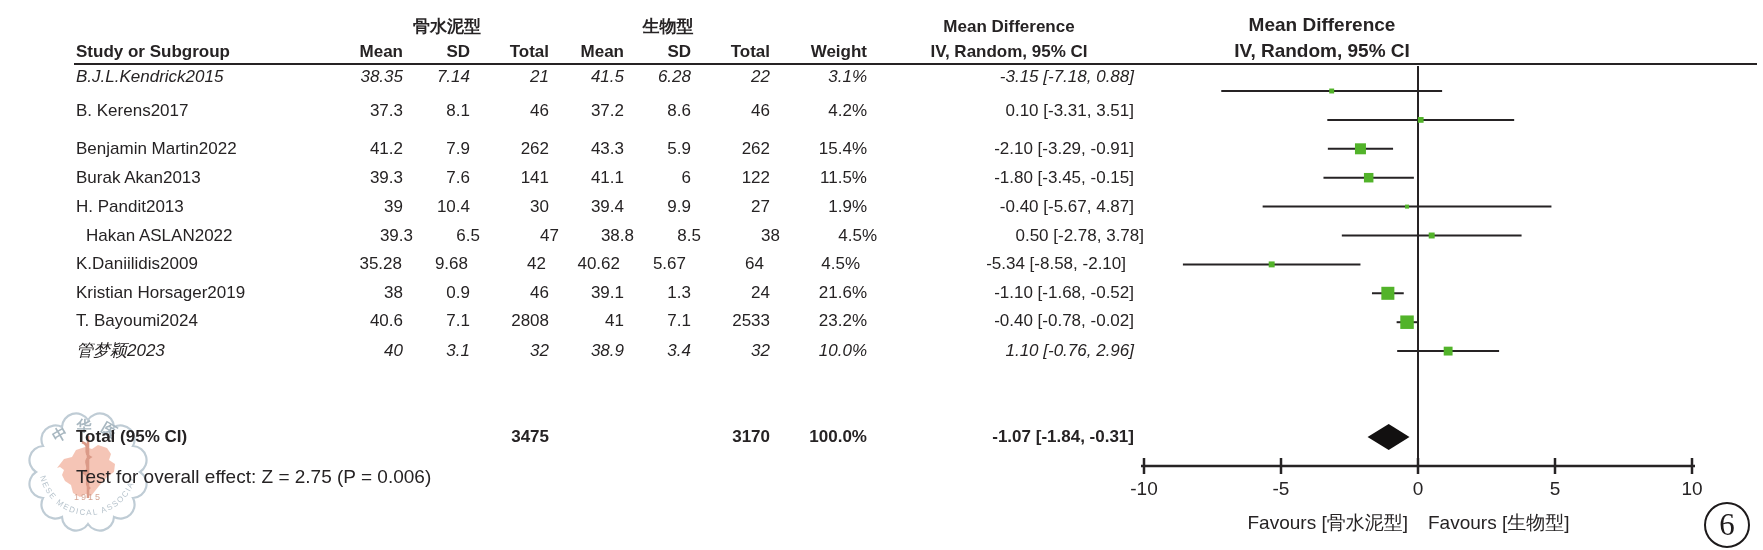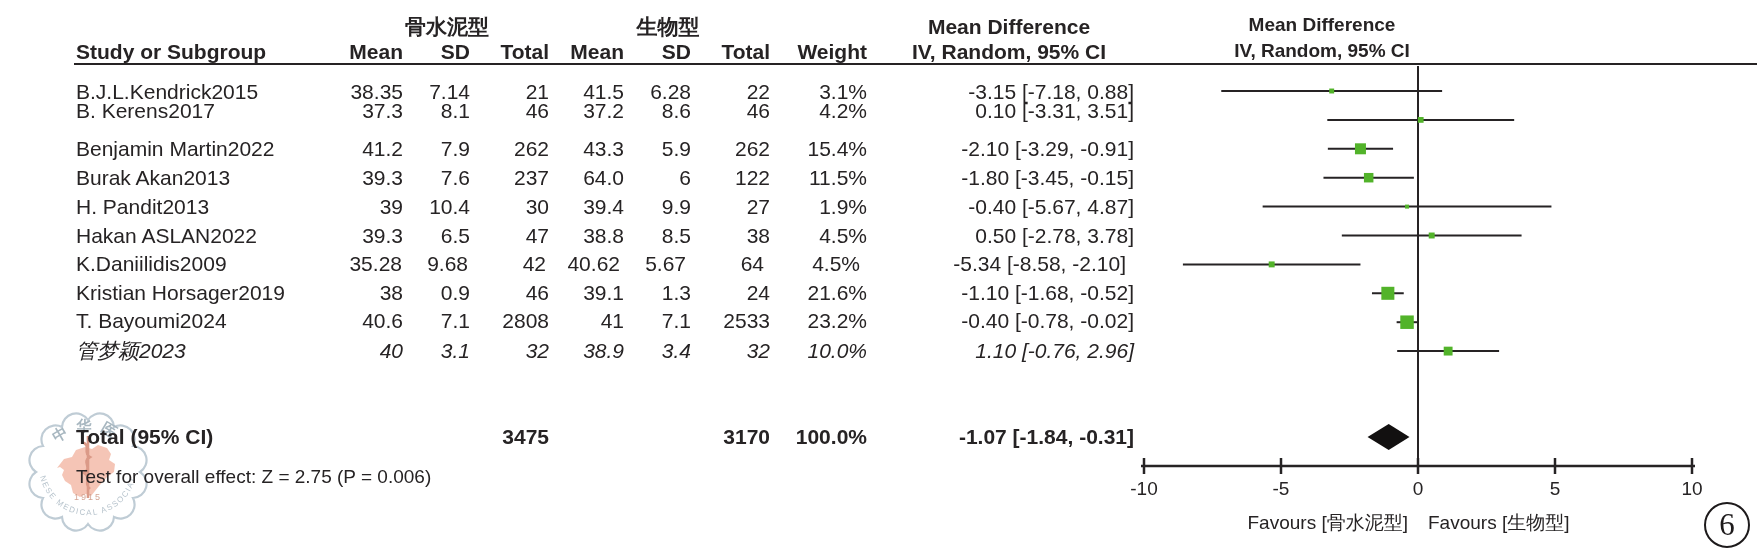--- a/index.html
+++ b/index.html
@@ -3,21 +3,21 @@
 <meta charset="utf-8">
 <style>
   html,body{margin:0;padding:0;background:#ffffff;}
   #figure{
     position:relative;width:1763px;height:550px;background:#ffffff;overflow:hidden;
     font-family:"Liberation Sans","DejaVu Sans",sans-serif;color:#262324;
   }
   .abs{position:absolute;}
   .trow{
     position:absolute;left:76px;width:1060px;display:flex;column-gap:17px;
-    height:26px;line-height:26px;font-size:21px;white-space:nowrap;z-index:2;
+    height:26px;line-height:26px;font-size:17px;white-space:nowrap;z-index:2;
   }
   .c-study{width:252px;text-align:left;}
   .c-m{width:58px;text-align:right;}
   .c-sd{width:50px;text-align:right;}
   .c-t{width:62px;text-align:right;}
   .c-w{width:80px;text-align:right;}
   .c-ci{width:250px;text-align:right;}
   .c-ci.center{text-align:center;}
   .bold{font-weight:bold;}
   .span3{width:204px;text-align:center;}
@@ -75,21 +75,21 @@
   </div>
 
   <div id="plot-header" class="abs">
     <div>Mean Difference</div>
     <div>IV, Random, 95% CI</div>
   </div>
 
   <div id="header-rule" class="abs"></div>
 
   <div id="study-rows">
-      <div class="trow" style="top: 79px;">
+      <div class="trow" style="top: 64px; font-style: italic;">
         <span class="c-study">B.J.L.Kendrick2015</span>
         <span class="c-m">38.35</span>
         <span class="c-sd">7.14</span>
         <span class="c-t">21</span>
         <span class="c-m">41.5</span>
         <span class="c-sd">6.28</span>
         <span class="c-t">22</span>
         <span class="c-w">3.1%</span>
         <span class="c-ci">-3.15 [-7.18, 0.88]</span>
       </div>
@@ -112,39 +112,39 @@
         <span class="c-m">43.3</span>
         <span class="c-sd">5.9</span>
         <span class="c-t">262</span>
         <span class="c-w">15.4%</span>
         <span class="c-ci">-2.10 [-3.29, -0.91]</span>
       </div>
       <div class="trow" style="top: 164.7px;">
         <span class="c-study">Burak Akan2013</span>
         <span class="c-m">39.3</span>
         <span class="c-sd">7.6</span>
-        <span class="c-t">237</span>
-        <span class="c-m">64.0</span>
+        <span class="c-t">141</span>
+        <span class="c-m">41.1</span>
         <span class="c-sd">6</span>
         <span class="c-t">122</span>
         <span class="c-w">11.5%</span>
         <span class="c-ci">-1.80 [-3.45, -0.15]</span>
       </div>
       <div class="trow" style="top: 193.6px;">
         <span class="c-study">H. Pandit2013</span>
         <span class="c-m">39</span>
         <span class="c-sd">10.4</span>
         <span class="c-t">30</span>
         <span class="c-m">39.4</span>
         <span class="c-sd">9.9</span>
         <span class="c-t">27</span>
         <span class="c-w">1.9%</span>
         <span class="c-ci">-0.40 [-5.67, 4.87]</span>
       </div>
-      <div class="trow" style="top: 222.5px;">
+      <div class="trow" style="top: 222.5px; margin-left: 10px;">
         <span class="c-study">Hakan ASLAN2022</span>
         <span class="c-m">39.3</span>
         <span class="c-sd">6.5</span>
         <span class="c-t">47</span>
         <span class="c-m">38.8</span>
         <span class="c-sd">8.5</span>
         <span class="c-t">38</span>
         <span class="c-w">4.5%</span>
         <span class="c-ci">0.50 [-2.78, 3.78]</span>
       </div>

